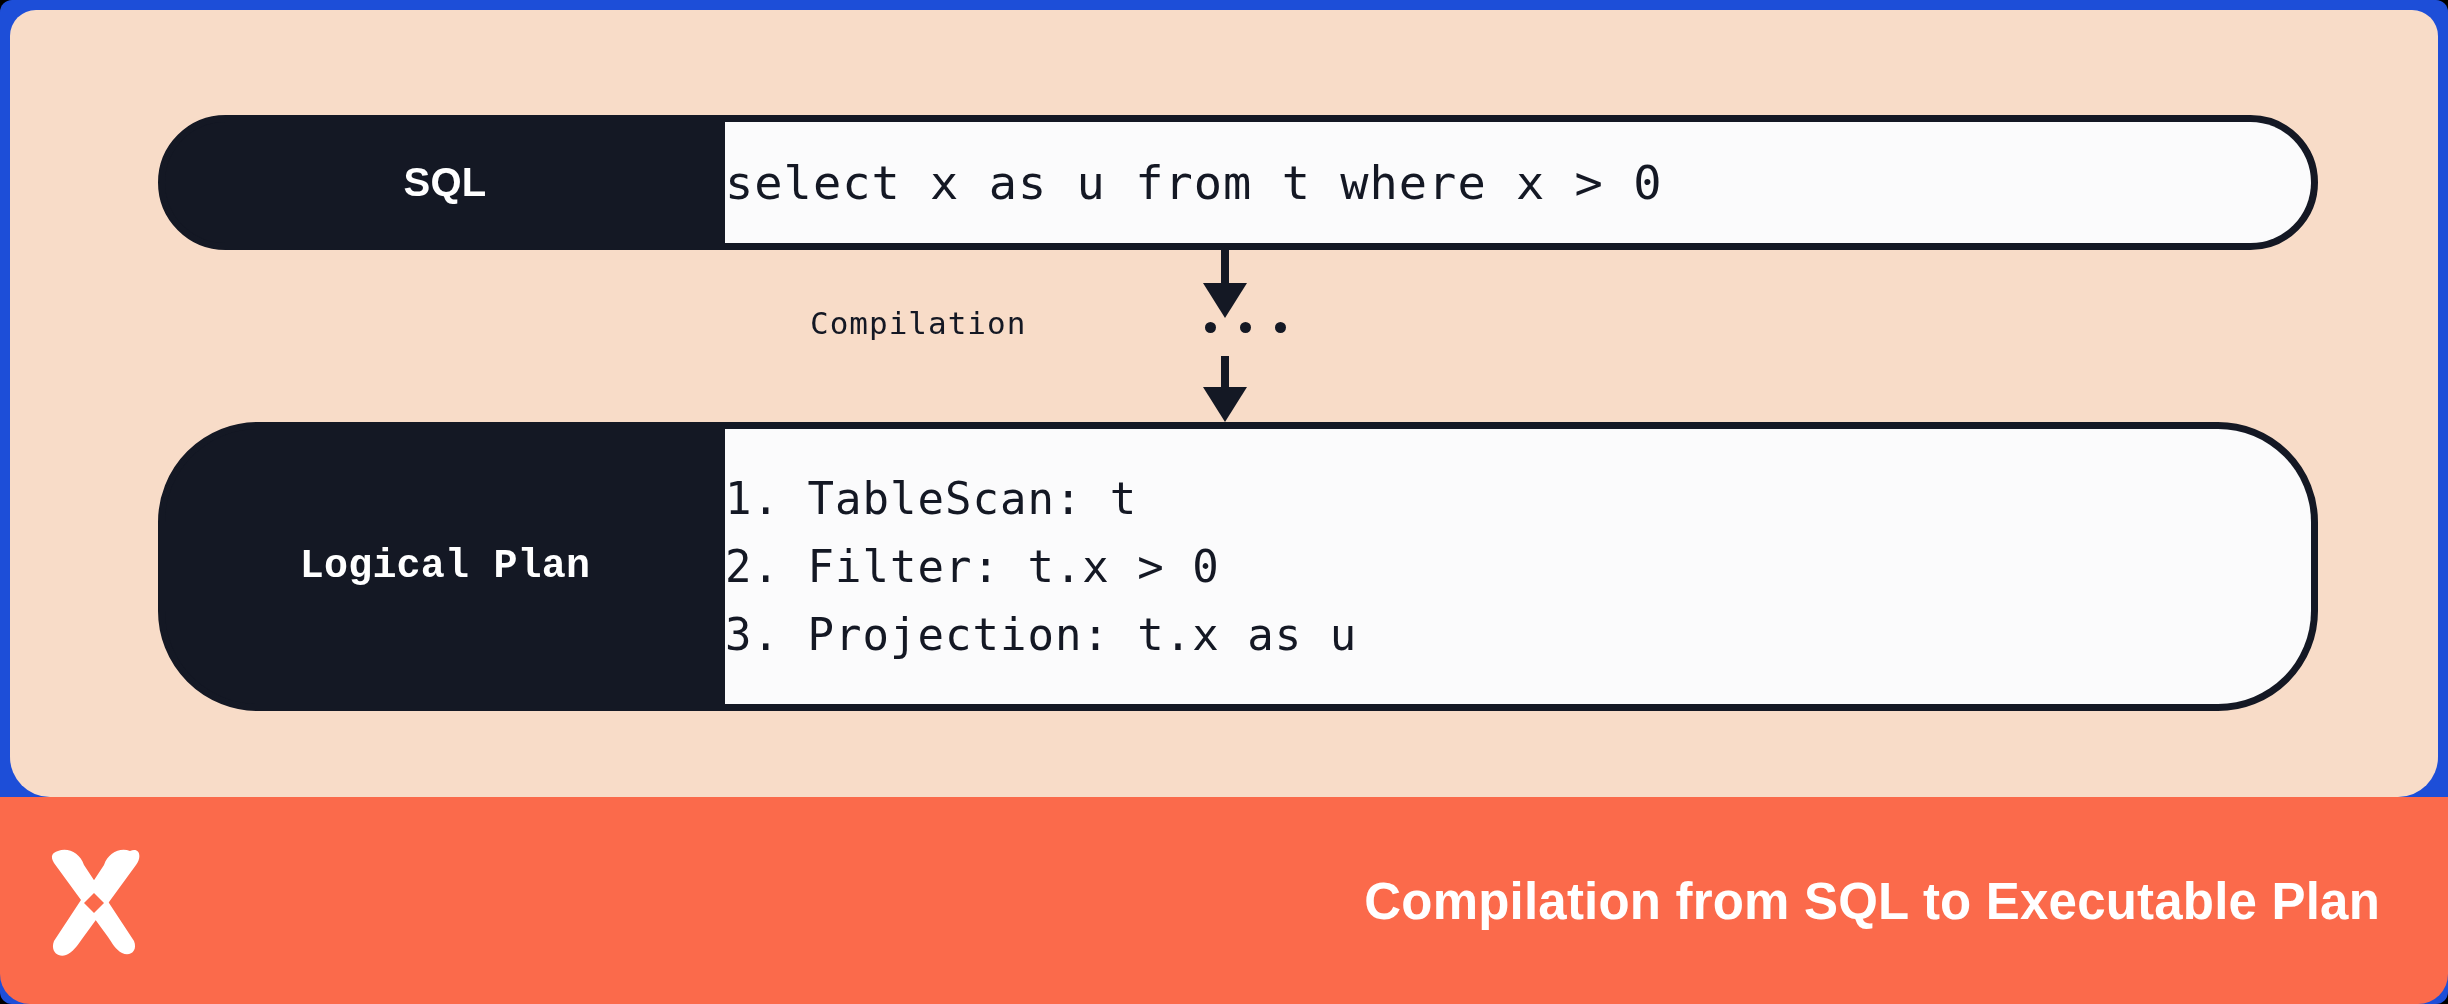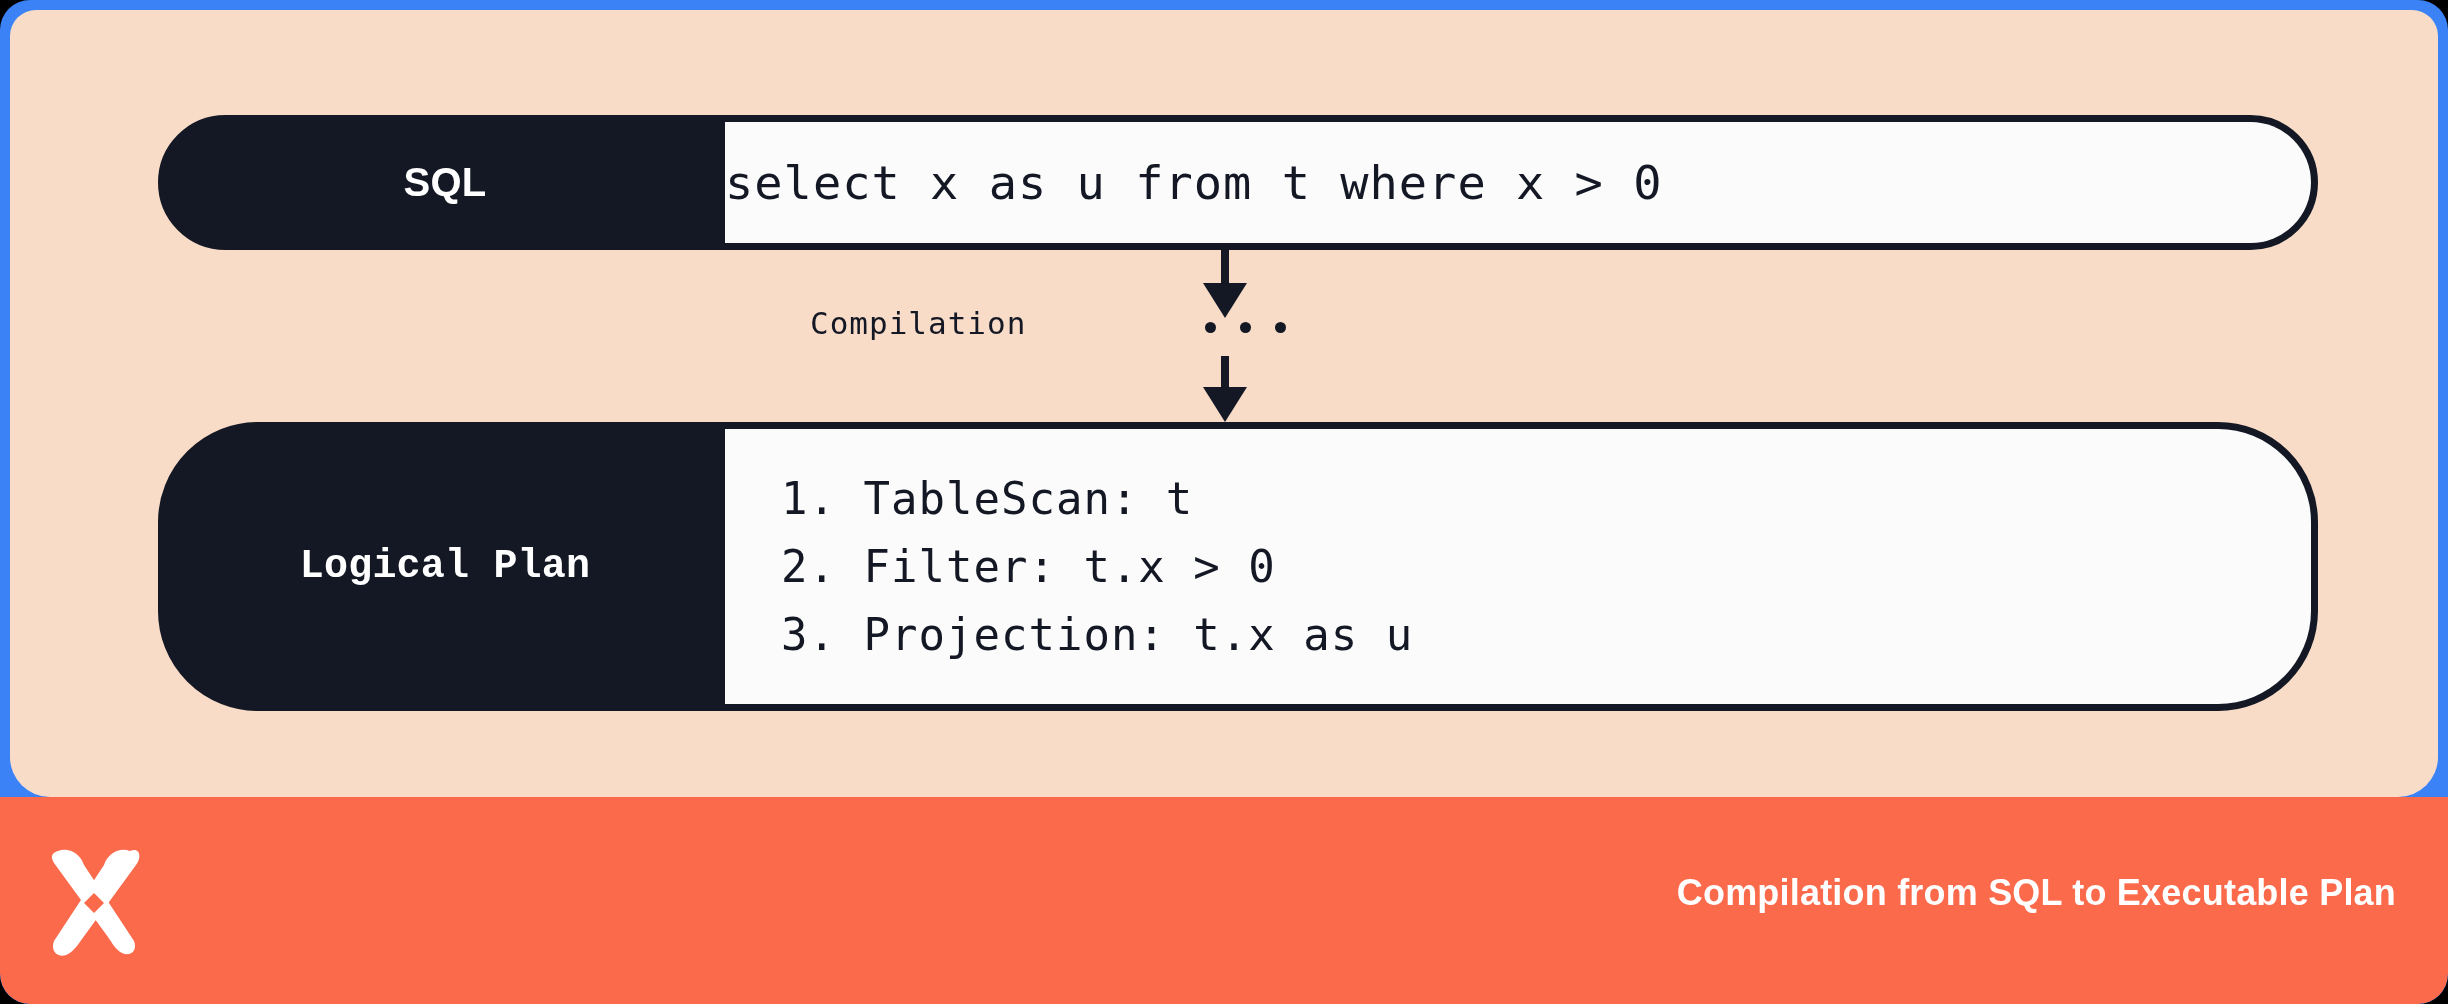--- a/index.html
+++ b/index.html
@@ -15,22 +15,22 @@
   }
 
   
   #card {
     position: absolute;
     left: 0;
     top: 0;
     width: 2448px;
     height: 1004px;
     box-sizing: border-box;
-    background: #3b82f6;
-    border-radius: 30px;
+    background: #1d4ed8;
+    border-radius: 12px;
     overflow: hidden;
   }
 
   
   #panel {
     position: absolute;
     left: 10px;
     top: 10px;
     width: 2428px;
     height: 787px;
@@ -84,21 +84,20 @@
     display: flex;
     flex-direction: column;
     justify-content: center;
     font-family: "DejaVu Sans Mono", "Liberation Mono", monospace;
   }
   #row-sql .row-content {
     font-size: 47px;
     letter-spacing: 1px;
   }
   #row-plan .row-content {
-    padding-left: 56px;
     font-size: 44px;
     letter-spacing: 1px;
     line-height: 68px;
   }
   .plan-line { white-space: pre; }
 
   
   #flow {
     position: absolute;
     left: 0;
@@ -144,24 +143,24 @@
   }
   #logo {
     position: absolute;
     left: 38px;
     top: 845px;
     width: 112px;
     height: 112px;
   }
   #caption {
     position: absolute;
-    right: 52px;
+    right: 68px;
     top: 872px;
     color: #FFFFFF;
-    font-size: 36px;
+    font-size: 51px;
     font-weight: bold;
     letter-spacing: 0.2px;
     white-space: nowrap;
     font-family: "Liberation Sans", sans-serif;
   }
 </style>
 </head>
 <body>
 
 <div id="card">

